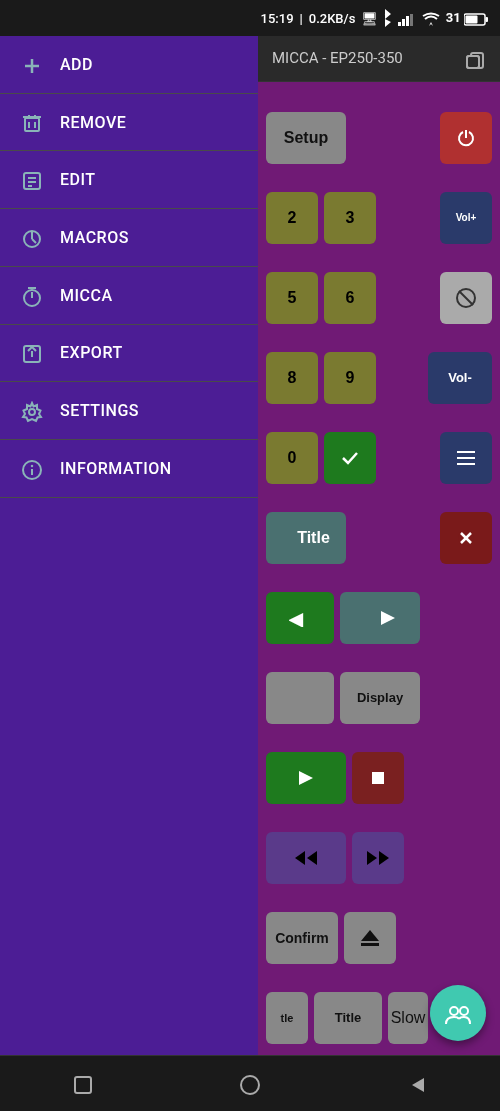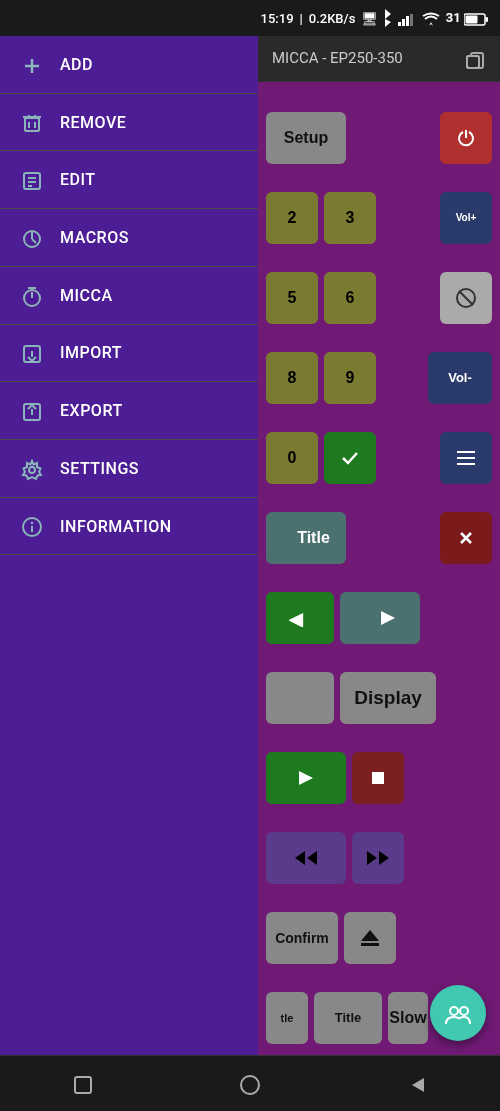--- a/index.html
+++ b/index.html
@@ -284,30 +284,20 @@
           <line x1="11" y1="6" x2="11" y2="12"></line>
           <line x1="7" y1="2" x2="15" y2="2"></line>
         </svg>
       </span>
       <span class="sidebar-item-label">MICCA</span>
     </div>
     <div class="sidebar-item">
       <span class="sidebar-item-icon">
         <svg width="22" height="22" viewBox="0 0 22 22" fill="none" stroke="#8ab4b8" stroke-width="2">
           <rect x="3" y="3" width="16" height="16" rx="2"></rect>
-          <line x1="11" y1="8" x2="11" y2="14"></line>
-          <polyline points="7,14 11,18 15,14"></polyline>
-        </svg>
-      </span>
-      <span class="sidebar-item-label">IMPORT</span>
-    </div>
-    <div class="sidebar-item">
-      <span class="sidebar-item-icon">
-        <svg width="22" height="22" viewBox="0 0 22 22" fill="none" stroke="#8ab4b8" stroke-width="2">
-          <rect x="3" y="3" width="16" height="16" rx="2"></rect>
           <line x1="11" y1="14" x2="11" y2="8"></line>
           <polyline points="7,8 11,4 15,8"></polyline>
         </svg>
       </span>
       <span class="sidebar-item-label">EXPORT</span>
     </div>
     <div class="sidebar-item">
       <span class="sidebar-item-icon">
         <svg width="22" height="22" viewBox="0 0 22 22" fill="none" stroke="#8ab4b8" stroke-width="2">
           <circle cx="11" cy="11" r="3"></circle>
@@ -411,21 +401,21 @@
         </button>
         <button class="btn btn-h btn-teal" style="width:80px;">
           <svg width="22" height="18" viewBox="0 0 22 18" fill="white">
             <polygon points="4,2 18,9 4,16"></polygon>
           </svg>
         </button>
       </div>
 
       <div class="remote-row">
         <button class="btn btn-h btn-gray" style="width:68px;"></button>
-        <button class="btn btn-h btn-gray" style="width:96px; font-size:19px; color:#111;">Display</button>
+        <button class="btn btn-h btn-gray" style="width:80px; font-size:13px; color:#111;">Display</button>
       </div>
 
       <div class="remote-row">
         <button class="btn btn-h btn-green" style="width:80px;">
           <svg width="22" height="18" viewBox="0 0 22 18" fill="white">
             <polygon points="4,2 18,9 4,16"></polygon>
           </svg>
         </button>
         <button class="btn btn-h btn-dark-red" style="width:52px;">
           <svg width="16" height="16" viewBox="0 0 16 16" fill="white">
@@ -455,21 +445,21 @@
           <svg width="22" height="20" viewBox="0 0 22 20" fill="#111">
             <polygon points="11,2 20,13 2,13"></polygon>
             <rect x="2" y="15" width="18" height="3"></rect>
           </svg>
         </button>
       </div>
 
       <div class="remote-row">
         <button class="btn btn-h btn-gray" style="width:42px; font-size:11px; color:#111;">tle</button>
         <button class="btn btn-h btn-gray" style="width:68px; font-size:13px; color:#111;">Title</button>
-        <button class="btn btn-h btn-gray" style="width:40px; font-size:16px; font-weight:bold; color:#111;">Slow</button>
+        <button class="btn btn-h btn-gray" style="width:40px; font-size:16px; font-weight:normal; color:#111;">Slow</button>
       </div>
 
     </div>
   </div>
 
 </div>
 
 <div class="fab">
   <span class="fab-icon">
     <svg width="26" height="22" viewBox="0 0 26 22" fill="none" stroke="white" stroke-width="2">

